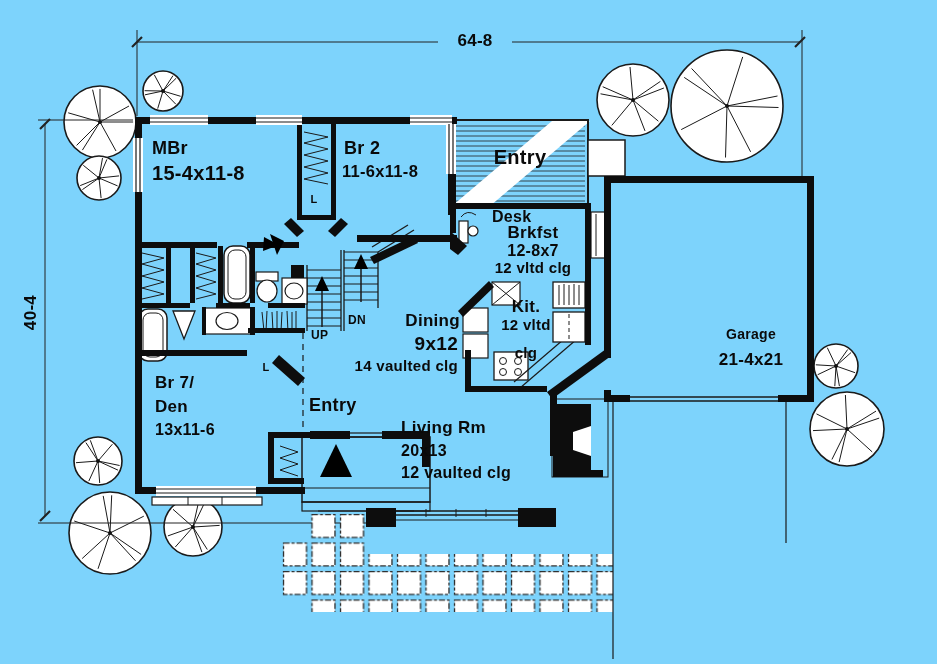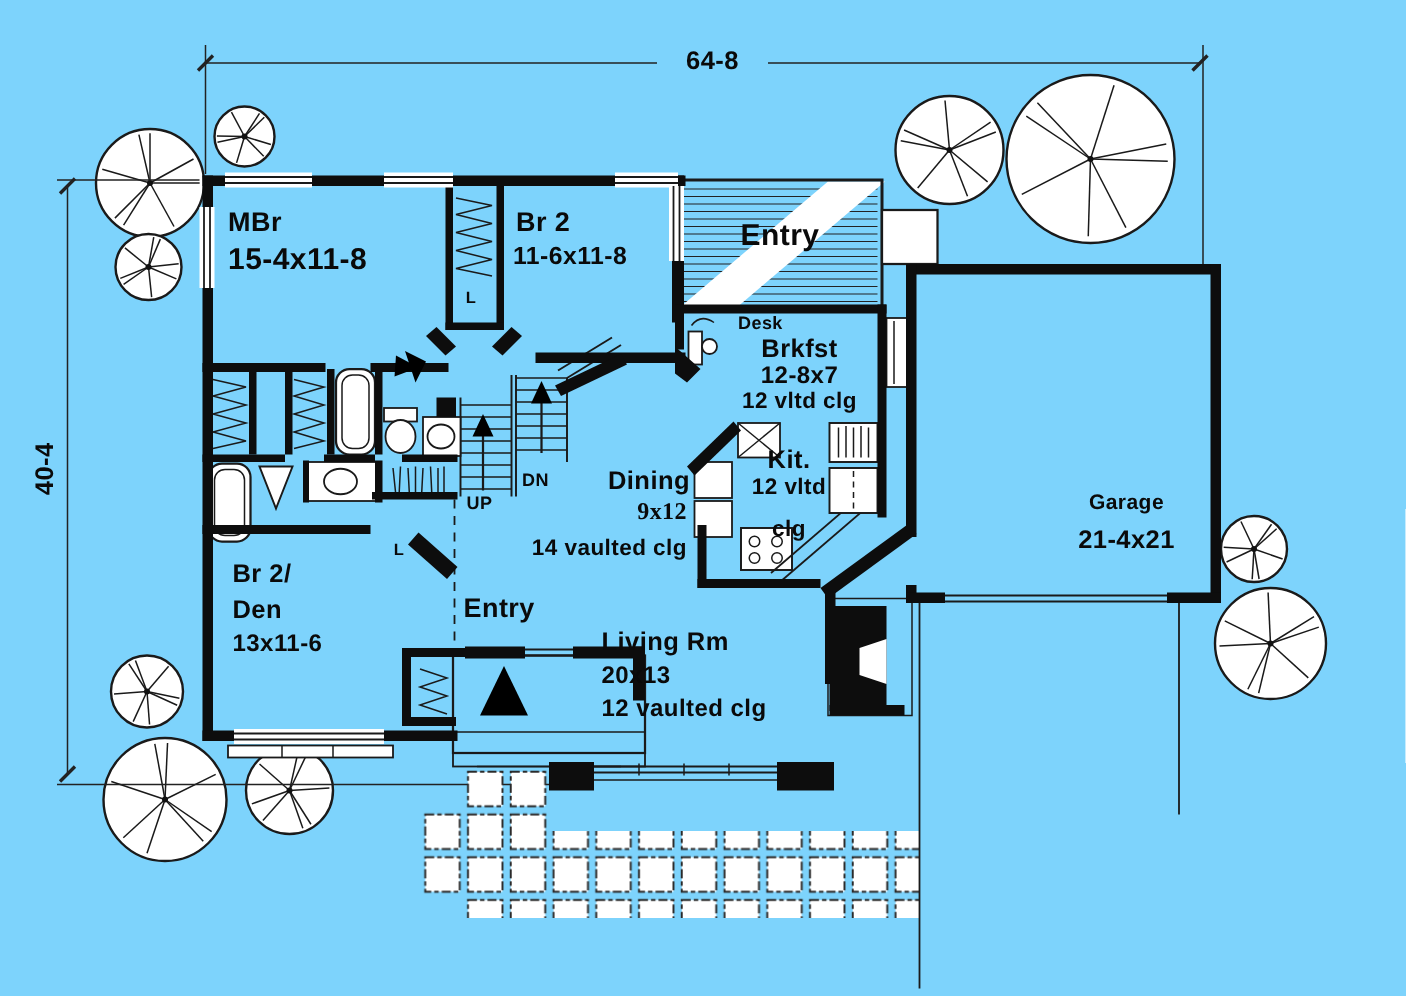--- a/index.html
+++ b/index.html
@@ -381,42 +381,42 @@
 <div class="lbl c rot" style="left:-2px;top:304px;width:64px;font-size:17px;">40-4</div>
 
 <div class="lbl" style="left:152px;top:139px;font-size:18px;">MBr</div>
 <div class="lbl" style="left:152px;top:163px;font-size:20px;">15-4x11-8</div>
 
 <div class="lbl" style="left:344px;top:139px;font-size:18px;">Br 2</div>
 <div class="lbl" style="left:342px;top:163px;font-size:16.5px;">11-6x11-8</div>
 
 <div class="lbl c" style="left:486px;top:147px;width:68px;font-size:20px;">Entry</div>
 
-<div class="lbl" style="left:476px;top:209px;font-size:12px;padding-left:16px;">Desk</div>
+<div class="lbl" style="left:476px;top:209px;font-size:16px;padding-left:16px;">Desk</div>
 
 <div class="lbl c" style="left:478px;top:224px;width:110px;font-size:17px;">Brkfst</div>
 <div class="lbl c" style="left:478px;top:243px;width:110px;font-size:16px;">12-8x7</div>
 <div class="lbl c" style="left:478px;top:260px;width:110px;font-size:15px;">12 vltd clg</div>
 
 <div class="lbl c" style="left:486px;top:298px;width:80px;font-size:17px;">Kit.</div>
 <div class="lbl c" style="left:486px;top:317px;width:80px;font-size:15px;">12 vltd</div>
 <div class="lbl c" style="left:486px;top:333px;width:80px;font-size:15px;margin-top:12px;">clg</div>
 
 <div class="lbl r" style="left:330px;top:312px;width:130px;font-size:17px;">Dining</div>
-<div class="lbl r" style="left:330px;top:334px;width:128px;font-size:16px;font-family:Liberation Serif, serif;">9x12</div>
+<div class="lbl r" style="left:330px;top:334px;width:128px;font-size:19px;">9x12</div>
 <div class="lbl r" style="left:330px;top:358px;width:128px;font-size:15px;">14 vaulted clg</div>
 
 <div class="lbl" style="left:401px;top:419px;font-size:17px;">Living Rm</div>
 <div class="lbl" style="left:401px;top:443px;font-size:16px;">20x13</div>
 <div class="lbl" style="left:401px;top:465px;font-size:16px;">12 vaulted clg</div>
 
 <div class="lbl c" style="left:690px;top:327px;width:122px;font-size:14px;">Garage</div>
 <div class="lbl c" style="left:690px;top:351px;width:122px;font-size:17px;">21-4x21</div>
 
-<div class="lbl" style="left:155px;top:374px;font-size:17px;">Br 2/</div>
+<div class="lbl" style="left:155px;top:374px;font-size:17px;">Br 7/</div>
 <div class="lbl" style="left:155px;top:398px;font-size:17px;">Den</div>
 <div class="lbl" style="left:155px;top:422px;font-size:16px;">13x11-6</div>
 
 <div class="lbl" style="left:309px;top:396px;font-size:18px;">Entry</div>
 
 <div class="lbl" style="left:311px;top:329px;font-size:12px;text-align:center;">UP</div>
 <div class="lbl" style="left:348px;top:314px;font-size:12px;">DN</div>
 
 <div class="lbl c" style="left:305px;top:194px;width:18px;font-size:11px;">L</div>
 <div class="lbl c" style="left:258px;top:362px;width:16px;font-size:11px;">L</div>

